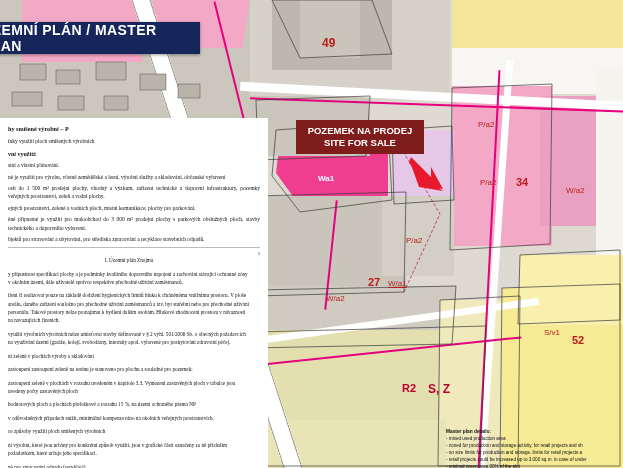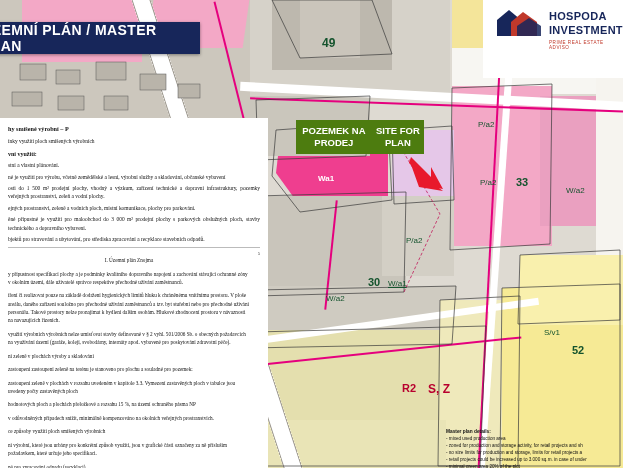--- a/index.html
+++ b/index.html
@@ -2,21 +2,21 @@
 <html><head>
 <meta charset="utf-8">
 <style>
   html,body{margin:0;padding:0;}
   body{width:623px;height:468px;overflow:hidden;font-family:"Liberation Sans",sans-serif;background:#ffffff;}
   #root{position:relative;width:623px;height:468px;overflow:hidden;background:#e8e4dc;}
 
   
   .map-base{position:absolute;inset:0;background:#dedad2;}
   .poly{position:absolute;}
-  .lbl{position:absolute;font-size:8px;color:#14532d;font-family:"Liberation Sans",sans-serif;white-space:nowrap;}
+  .lbl{position:absolute;font-size:8px;color:#b91c1c;font-family:"Liberation Sans",sans-serif;white-space:nowrap;}
   .lbl.b{font-weight:bold;}
   .lbl.w{color:#ffffff;}
 
   
   .doc{position:absolute;left:0;top:118px;width:268px;height:350px;background:#ffffff;color:#111;
        font-family:"Liberation Serif",serif;font-size:5.4px;line-height:1.55;padding:6px 8px 6px 8px;
        box-sizing:border-box;overflow:hidden;}
   .doc h4{font-size:6.2px;margin:0 0 3px 0;font-weight:bold;}
   .doc p{margin:0 0 3px 0;text-align:justify;}
   .doc .hd{font-weight:bold;font-size:6px;margin:5px 0 2px 0;}
@@ -25,22 +25,22 @@
 
   .doc2{position:absolute;left:0;top:250px;width:258px;height:218px;background:#ffffff;color:#111;
         font-family:"Liberation Serif",serif;font-size:5.2px;line-height:1.6;padding:6px 8px;box-sizing:border-box;overflow:hidden;}
 
   
   .banner{position:absolute;left:-18px;top:22px;width:218px;height:32px;background:#17265a;color:#fff;
           display:flex;align-items:center;justify-content:center;font-size:14px;font-weight:bold;
           letter-spacing:.4px;box-shadow:0 1px 3px rgba(0,0,0,.4);}
 
   
-  .sale{position:absolute;left:296px;top:120px;width:128px;height:34px;background:#4d7c0f;color:#fff;
-        display:flex;flex-direction:row;align-items:center;justify-content:center;font-size:9.5px;
+  .sale{position:absolute;left:296px;top:120px;width:128px;height:34px;background:#7f1d1d;color:#fff;
+        display:flex;flex-direction:column;align-items:center;justify-content:center;font-size:9.5px;
         font-weight:bold;line-height:1.25;text-align:center;}
 
   .arrow{position:absolute;left:405px;top:155px;width:44px;height:40px;}
 
   
   .logo{position:absolute;right:0;top:0;width:140px;height:78px;background:#ffffff;}
   .logo .mark{position:absolute;left:12px;top:8px;width:48px;height:30px;}
   .logo .t1{position:absolute;left:66px;top:10px;font-size:11px;font-weight:bold;color:#17265a;letter-spacing:.3px;}
   .logo .t2{position:absolute;left:66px;top:24px;font-size:11px;font-weight:bold;color:#17265a;letter-spacing:.3px;}
   .logo .t3{position:absolute;left:66px;top:40px;font-size:4.6px;color:#c0392b;letter-spacing:.5px;}
@@ -132,28 +132,28 @@
         <rect x="58" y="96" width="26" height="14"></rect>
         <rect x="104" y="96" width="24" height="14"></rect>
       </g>
     </svg>
 
     <div class="lbl b" style="left:322px;top:36px;font-size:12px;">49</div>
     <div class="lbl" style="left:234px;top:119px;">P/a2</div>
     <div class="lbl" style="left:478px;top:120px;">P/a2</div>
     <div class="lbl w b" style="left:318px;top:174px;">Wa1</div>
     <div class="lbl" style="left:480px;top:178px;">P/a2</div>
-    <div class="lbl b" style="left:516px;top:176px;font-size:11px;">33</div>
+    <div class="lbl b" style="left:516px;top:176px;font-size:11px;">34</div>
     <div class="lbl" style="left:566px;top:186px;">W/a2</div>
     <div class="lbl" style="left:406px;top:236px;">P/a2</div>
-    <div class="lbl b" style="left:368px;top:276px;font-size:11px;">30</div>
+    <div class="lbl b" style="left:368px;top:276px;font-size:11px;">27</div>
     <div class="lbl" style="left:388px;top:279px;text-decoration:underline;">W/a1</div>
     <div class="lbl" style="left:326px;top:294px;">W/a2</div>
     <div class="lbl" style="left:544px;top:328px;">S/v1</div>
-    <div class="lbl b" style="left:572px;top:344px;font-size:11px;">52</div>
+    <div class="lbl b" style="left:572px;top:334px;font-size:11px;">52</div>
     <div class="lbl b" style="left:402px;top:382px;font-size:11px;color:#b8002e;">R2</div>
     <div class="lbl b" style="left:428px;top:382px;font-size:12px;color:#b8002e;">S, Z</div>
   </div>
 
   <div class="doc">
     <h4>hy smíšené výrobní – P</h4>
     <p>ínky využití ploch smíšených výrobních</p>
     <div class="hd">vní využití:</div>
     <p>stní a vlastní plánování.</p>
     <p>né je využití pro výrobu, včetně zemědělské a lesní, výrobní služby a skladování, občanské vybavení</p>
@@ -182,38 +182,28 @@
     <p>né pro zpracování odpadu (recyklaci)</p>
 
   </div>
 
   <div class="banner">
     <span>ÚZEMNÍ PLÁN / MASTER PLAN</span>
   </div>
 
   <div class="sale">
     <span>POZEMEK NA PRODEJ</span>
-    <span>SITE FOR PLAN</span>
+    <span>SITE FOR SALE</span>
   </div>
 
   <svg class="arrow" viewBox="0 0 44 40">
     <path d="M6,2 L26,22 L26,12 L38,34 L16,30 L24,28 L4,8 Z" fill="#e8192c"></path>
     <path d="M4,4 L30,30 L38,36 L14,32" fill="#e8192c"></path>
   </svg>
 
-  <div class="logo">
-    <svg class="mark" viewBox="0 0 48 30">
-      <path d="M2,12 L14,2 L26,12 L26,28 L2,28 Z" fill="#17265a"></path>
-      <path d="M16,14 L28,4 L42,14 L42,28 L16,28 Z" fill="#c0392b"></path>
-      <path d="M22,18 L34,10 L46,18 L46,28 L22,28 Z" fill="#17265a" opacity="0.85"></path>
-    </svg>
-    <div class="t1">HOSPODA</div>
-    <div class="t2">INVESTMENT</div>
-    <div class="t3">PRIME REAL ESTATE ADVISO</div>
-  </div>
 
   <div class="legend">
     <div class="h">Master plan details:</div>
     <div>- mixed used production area</div>
     <div>- zoned for production and storage activity, for retail projects and sh</div>
     <div>- no size limits for production and storage, limits for retail projects a</div>
     <div>- retail projects could be increased up to 3.000 sq.m. in case of under</div>
     <div>- minimal green area 20% of the plot</div>
   </div>
 

